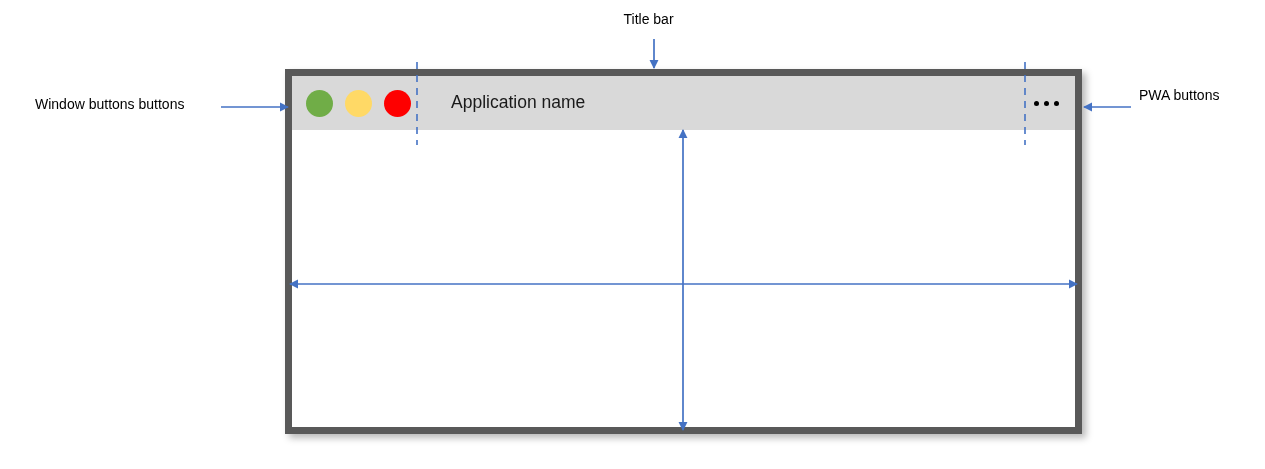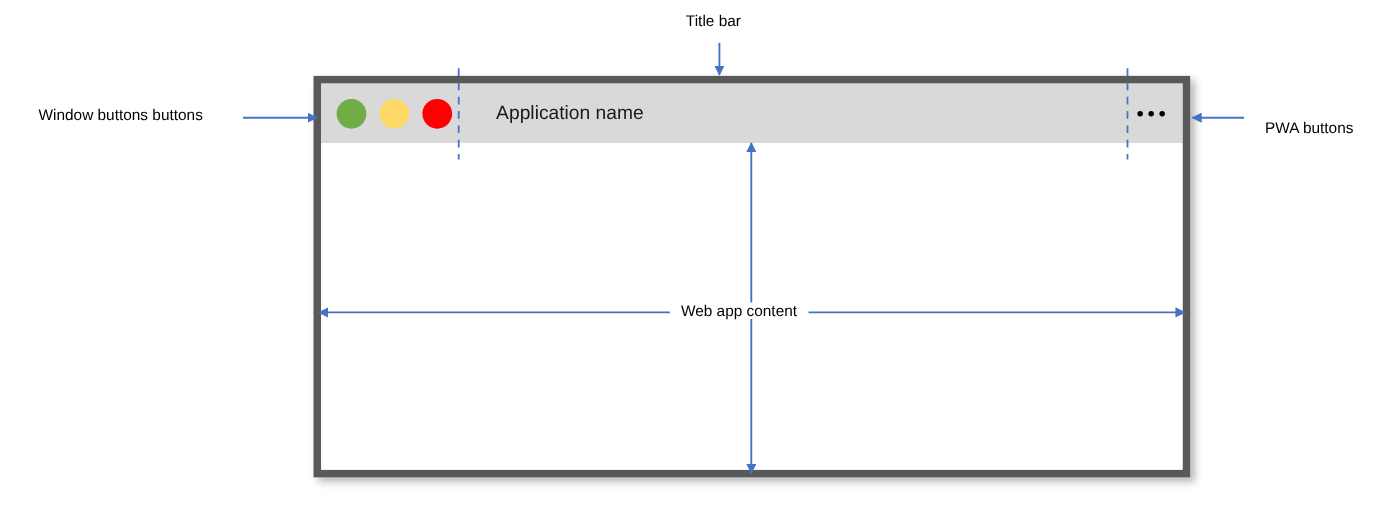--- a/index.html
+++ b/index.html
@@ -115,21 +115,21 @@
   
   .callout {
     position: absolute;
     font-size: 14px;
     line-height: 1.1;
     color: #000000;
     white-space: nowrap;
   }
   #label-title-bar            { left: 613px; top: 12px; }
   #label-window-controls      { left: 22px;  top: 97px; }
-  #label-pwa-buttons          { left: 1139px; top: 109px; margin-left: 11px; }
+  #label-pwa-buttons          { left: 1139px; top: 88px; }
   #label-web-app-content      { left: 612px; top: 275px; background: #ffffff; padding: 0 10px; }
 </style>
 </head>
 <body>
 
 <div id="diagram-root">
 
   <div class="window-frame">
 
     <div class="title-bar">
@@ -178,15 +178,14 @@
 
     <line x1="290" y1="284" x2="1077" y2="284" stroke="#4472C4" stroke-width="1.7" marker-start="url(#arrow-start)" marker-end="url(#arrow-end)"></line>
   </svg>
 
   <div class="callout" id="label-title-bar" style="left: 623.5px;">Title bar</div>
 
   <div class="callout" id="label-window-controls" style="left: 35px;">Window buttons buttons</div>
 
   <div class="callout" id="label-pwa-buttons">PWA buttons</div>
 
-  <div class="callout" id="label-web-app-content" style="left: 609px;">Web app content</div>
 
 </div>
 
 </body></html>

